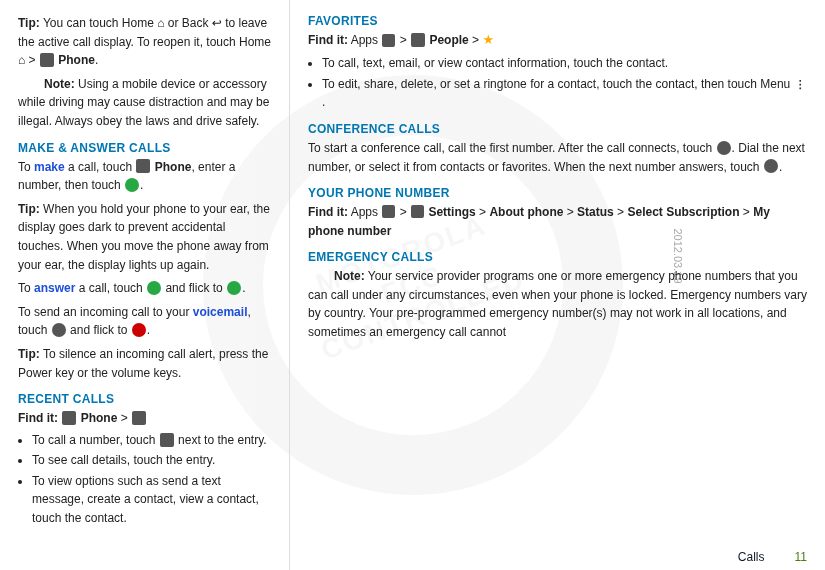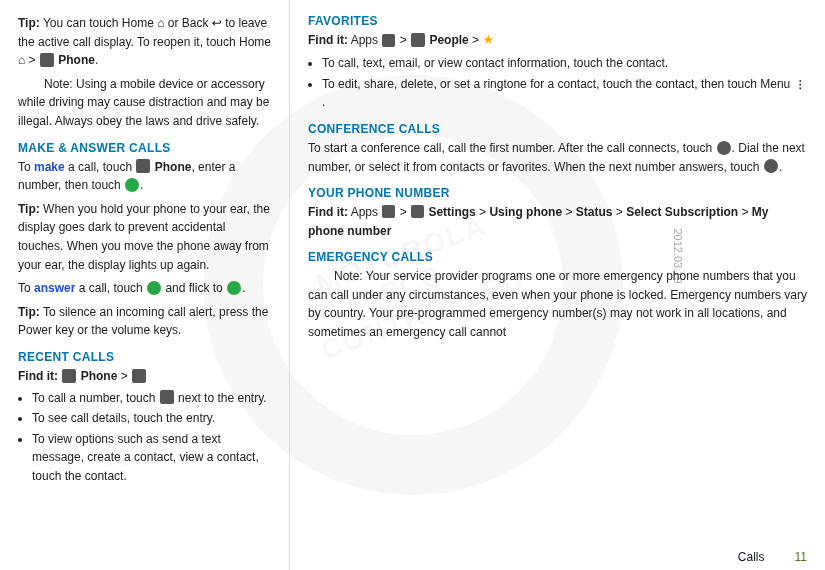--- a/index.html
+++ b/index.html
@@ -85,21 +85,21 @@
       font-size: 12px;
       line-height: 1.55;
       margin-bottom: 5px;
       color: #222;
     }
 
     .tip-label {
       font-weight: bold;
     }
     .note-label {
-      font-weight: normal;
+      font-weight: bold;
       padding-left: 26px;
     }
 
     .bold-blue {
       font-weight: bold;
       color: #1d4ed8;
     }
 
     .bold-text {
       font-weight: bold;
@@ -320,20 +320,25 @@
       <span class="tip-label">Tip:</span>
       When you hold your phone to your ear, the display goes dark to prevent accidental touches. When you move the phone away from your ear, the display lights up again.
     </p>
 
     <p>
       To <span class="bold-blue">answer</span> a call, touch
       <span class="icon-dial"></span>
       and flick to <span class="icon-dial"></span>.
     </p>
 
+    <p>
+      To send an incoming call to your <span class="bold-blue">voicemail</span>, touch
+      <span class="icon-voicemail"></span>
+      and flick to <span class="icon-red"></span>.
+    </p>
 
     <p>
       <span class="tip-label">Tip:</span>
       To silence an incoming call alert, press the Power key or the volume keys.
     </p>
 
     <div class="section-title">RECENT CALLS</div>
 
     <p class="find-it">
       <span class="bold-text">Find it:</span>
@@ -372,21 +377,21 @@
       <span class="icon-conf"></span>. Dial the next number, or select it from contacts or favorites. When the next number answers, touch
       <span class="icon-up"></span>.
     </p>
 
     <div class="section-title">YOUR PHONE NUMBER</div>
     <p class="find-it">
       <span class="bold-text">Find it:</span>
       Apps <span class="icon-apps"></span> &gt;
       <span class="icon-apps"></span>
       <span class="bold-text">Settings</span> &gt;
-      <span class="bold-text">Using phone</span> &gt;
+      <span class="bold-text">About phone</span> &gt;
       <span class="bold-text">Status</span>
       &gt; <span class="bold-text">Select Subscription</span> &gt;
       <span class="bold-text">My phone number</span>
     </p>
 
     <div class="section-title">EMERGENCY CALLS</div>
     <p>
       <span class="note-label">Note:</span>
       Your service provider programs one or more emergency phone numbers that you can call under any circumstances, even when your phone is locked. Emergency numbers vary by country. Your pre-programmed emergency number(s) may not work in all locations, and sometimes an emergency call cannot
     </p>

